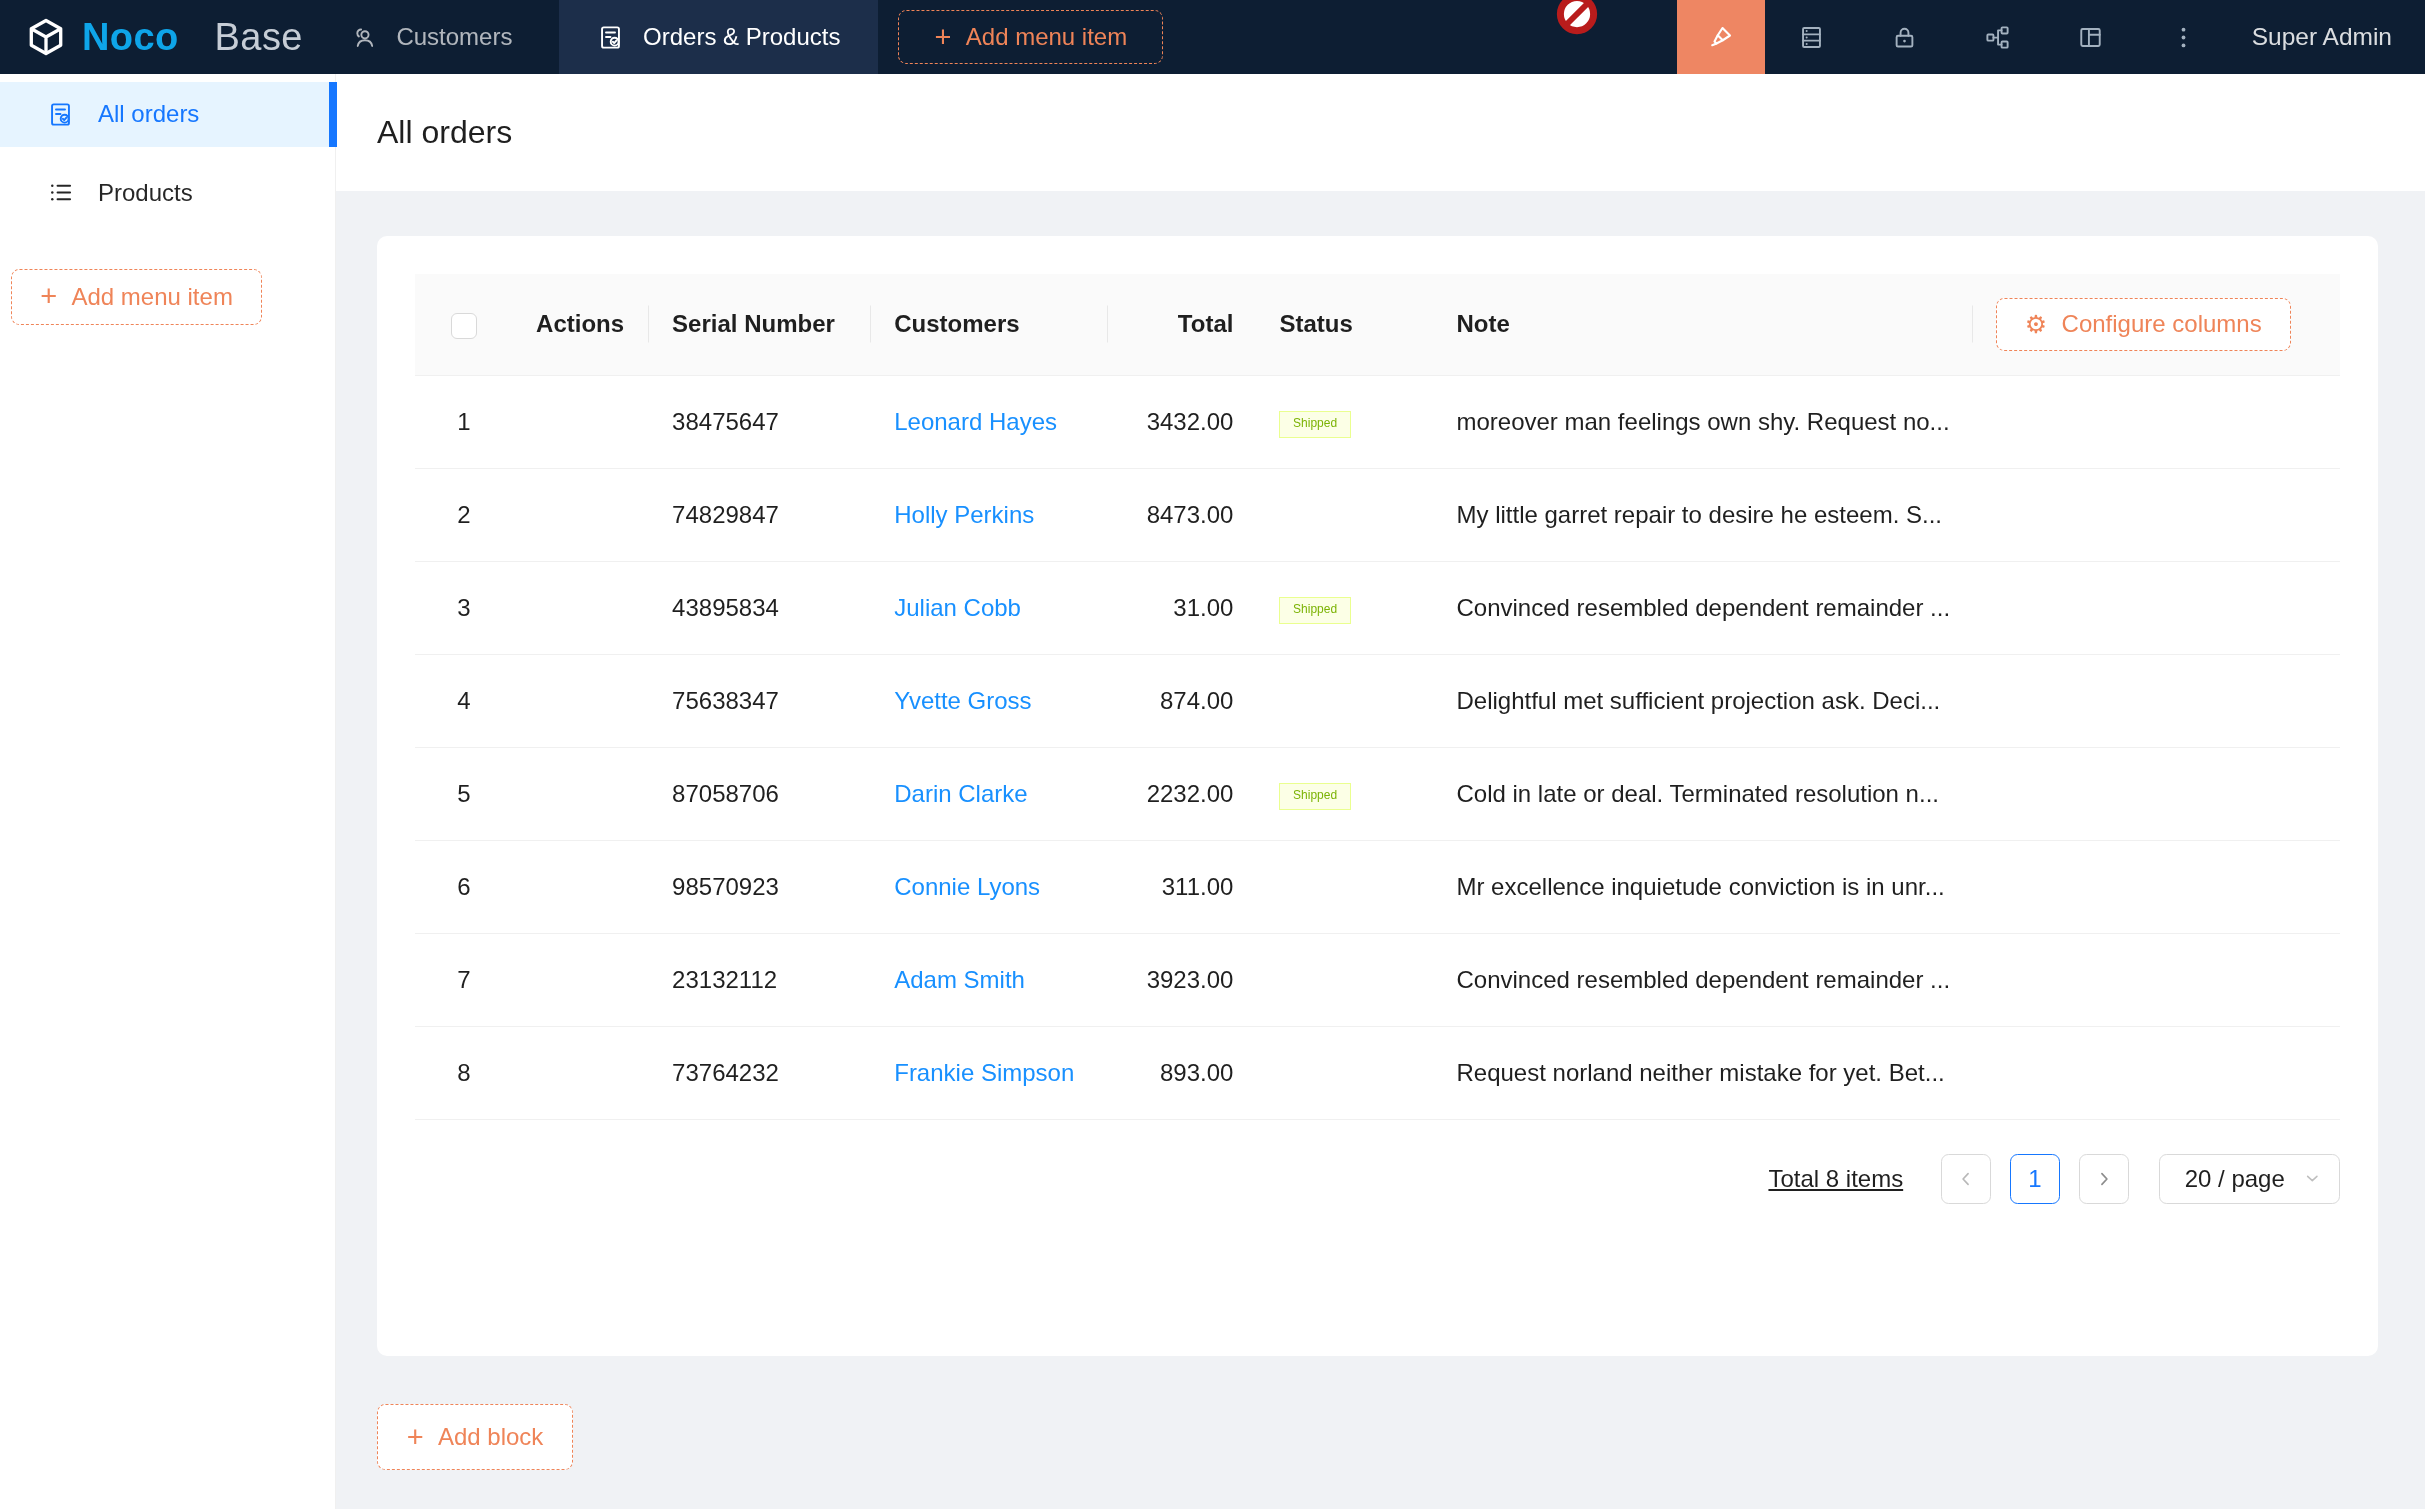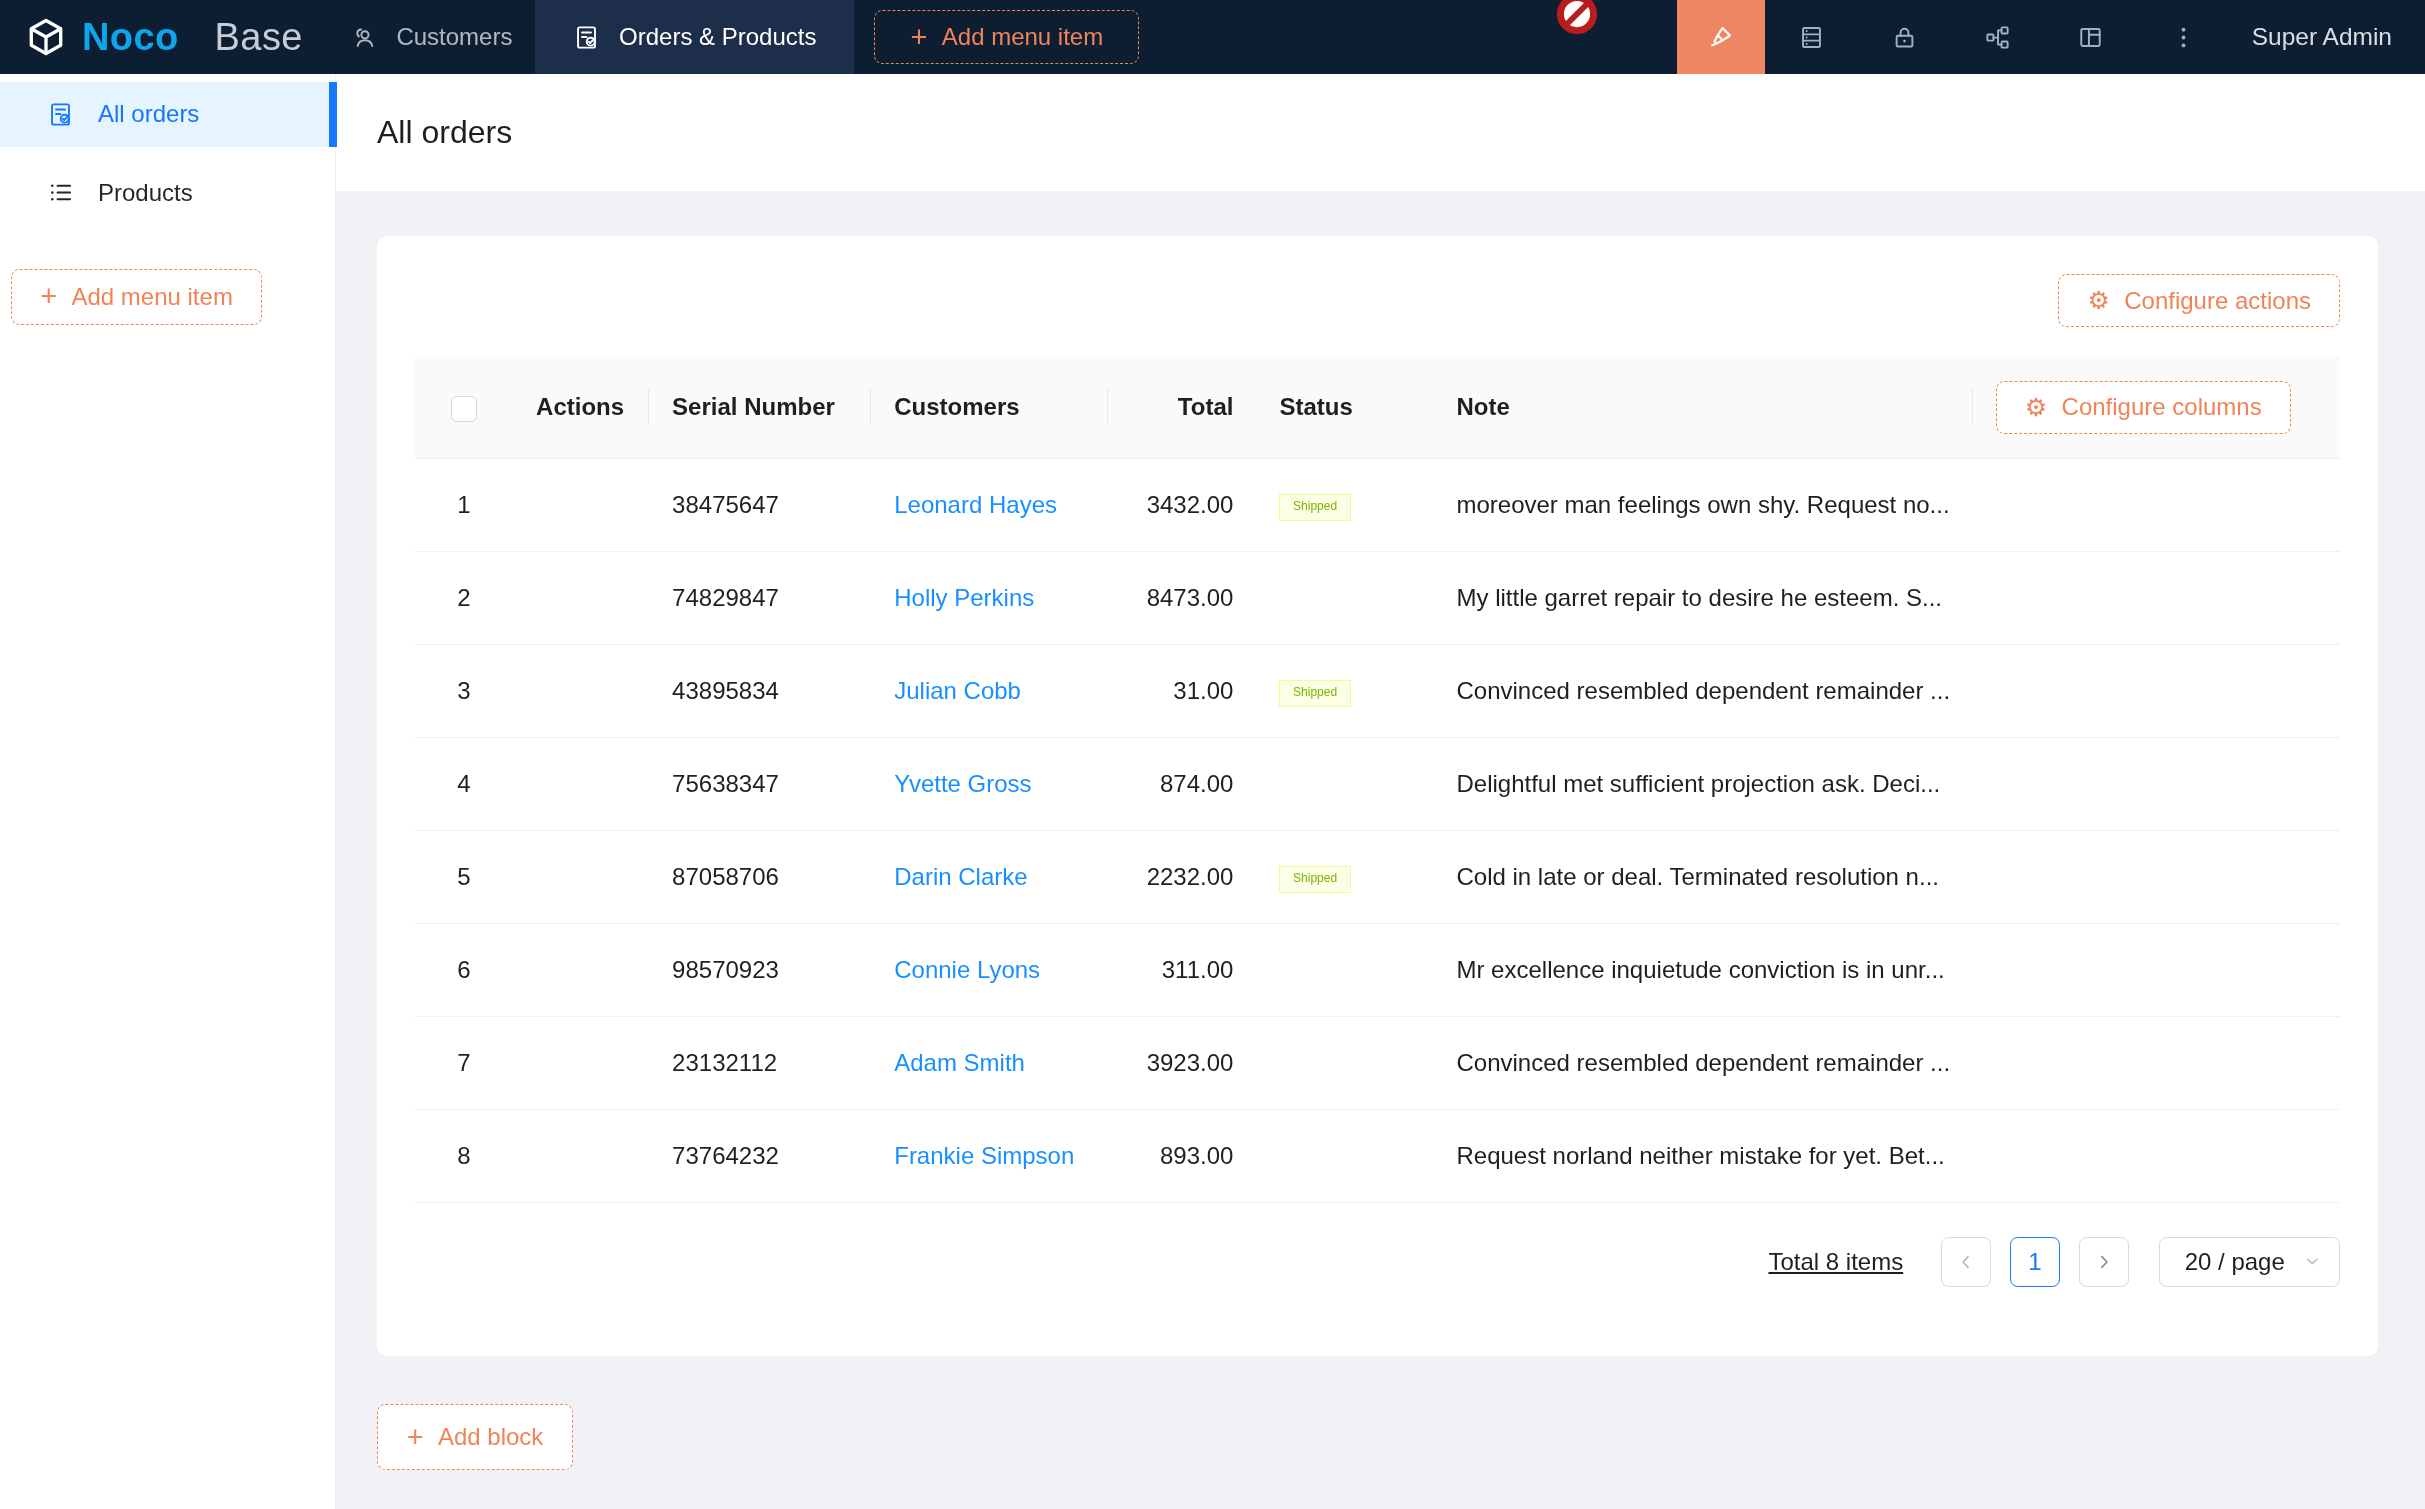--- a/index.html
+++ b/index.html
@@ -22,21 +22,21 @@
   .logo svg { width: 42px; height: 42px; }
   .logo-text { font-size: 38px; letter-spacing: 0.4px; white-space: nowrap; }
   .logo-bold { font-weight: 700; color: #0ea5e9; }
   .logo-light { font-weight: 300; color: #c6cdd6; margin-left: 36px; }
   .nav-menu { display: flex; align-items: stretch; }
   .nav-item {
     display: flex; align-items: center; gap: 18.6px; padding: 0 23px;
     font-size: 24px; color: rgba(255,255,255,0.68); cursor: pointer; white-space: nowrap;
   }
   .nav-item svg { width: 27px; height: 27px; }
-  .nav-item.active { background: #1c2e4a; color: #fff; padding: 0 38px; }
+  .nav-item.active { background: #1c2e4a; color: #fff; padding: 0 38px; margin-left: 24px; }
   .btn-dashed {
     display: inline-flex; align-items: center; justify-content: center; gap: 14.4px;
     border: 1.7px dashed #ef8458; border-radius: 8.5px; color: #ef8458;
     background: transparent; font-size: 24px; font-family: inherit; cursor: pointer; white-space: nowrap;
   }
   .plus { font-size: 29px; font-weight: 300; line-height: 1; }
   .plus::before { content: "+"; }
   .nav-add { align-self: center; height: 54px; padding: 0 35px; margin-left: 20px; }
   .nav-spacer { flex: 1; }
   .blocked-cursor { position: absolute; left: 1556px; top: -6.8px; width: 42px; height: 42px; }
@@ -242,26 +242,20 @@
   </aside>
 
   <main class="content">
     <div class="page-header">
       <h1 class="page-title">All orders</h1>
     </div>
 
     <div class="page-body">
       <section class="card">
 
-        <div class="card-toolbar">
-          <button class="btn-dashed btn-configure">
-            <span class="gear"></span>
-            <span>Configure actions</span>
-          </button>
-        </div>
 
         <table class="orders">
           <colgroup>
             <col style="width:98px">
               <col style="width:136px">
               <col style="width:222px">
               <col style="width:237px">
             <col style="width:148px">
               <col style="width:177px">
               <col style="width:539px">

